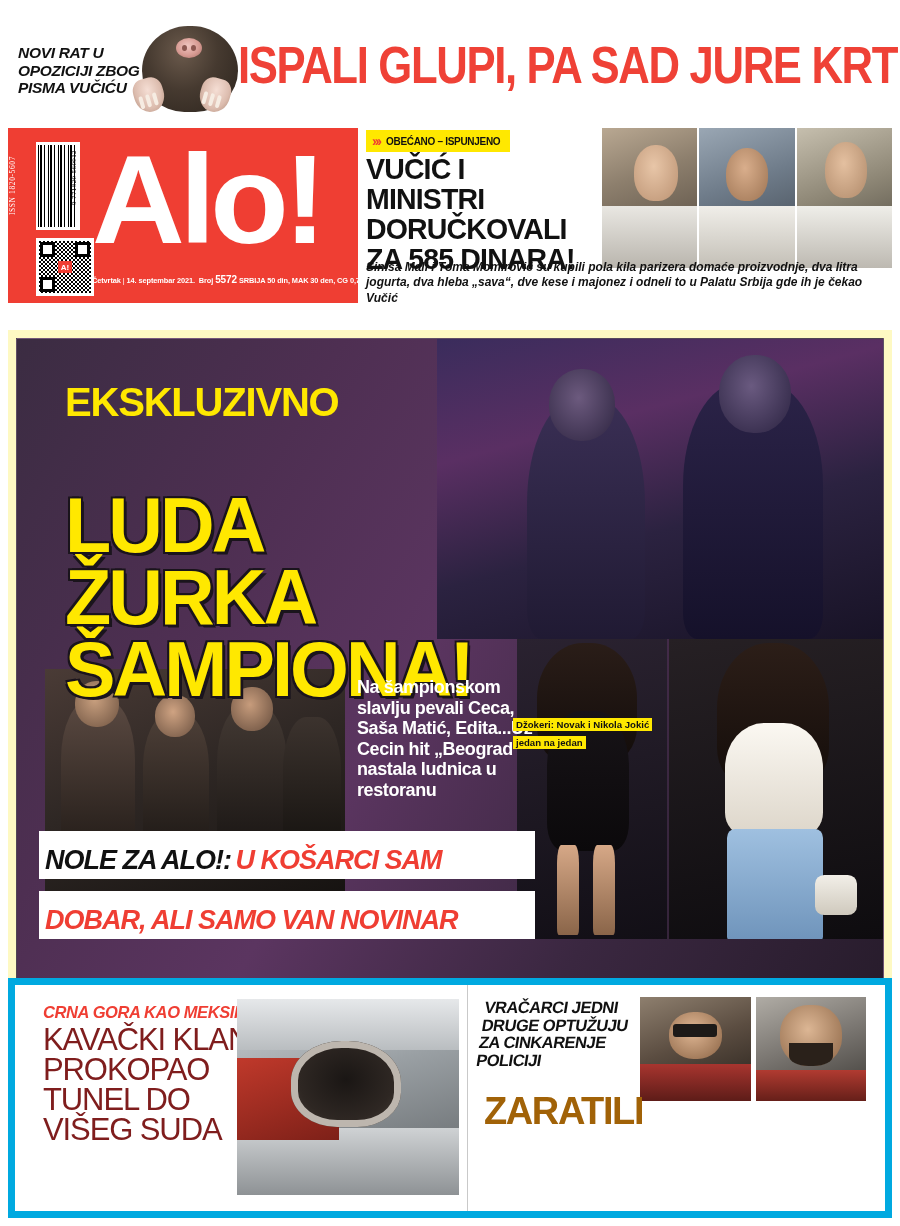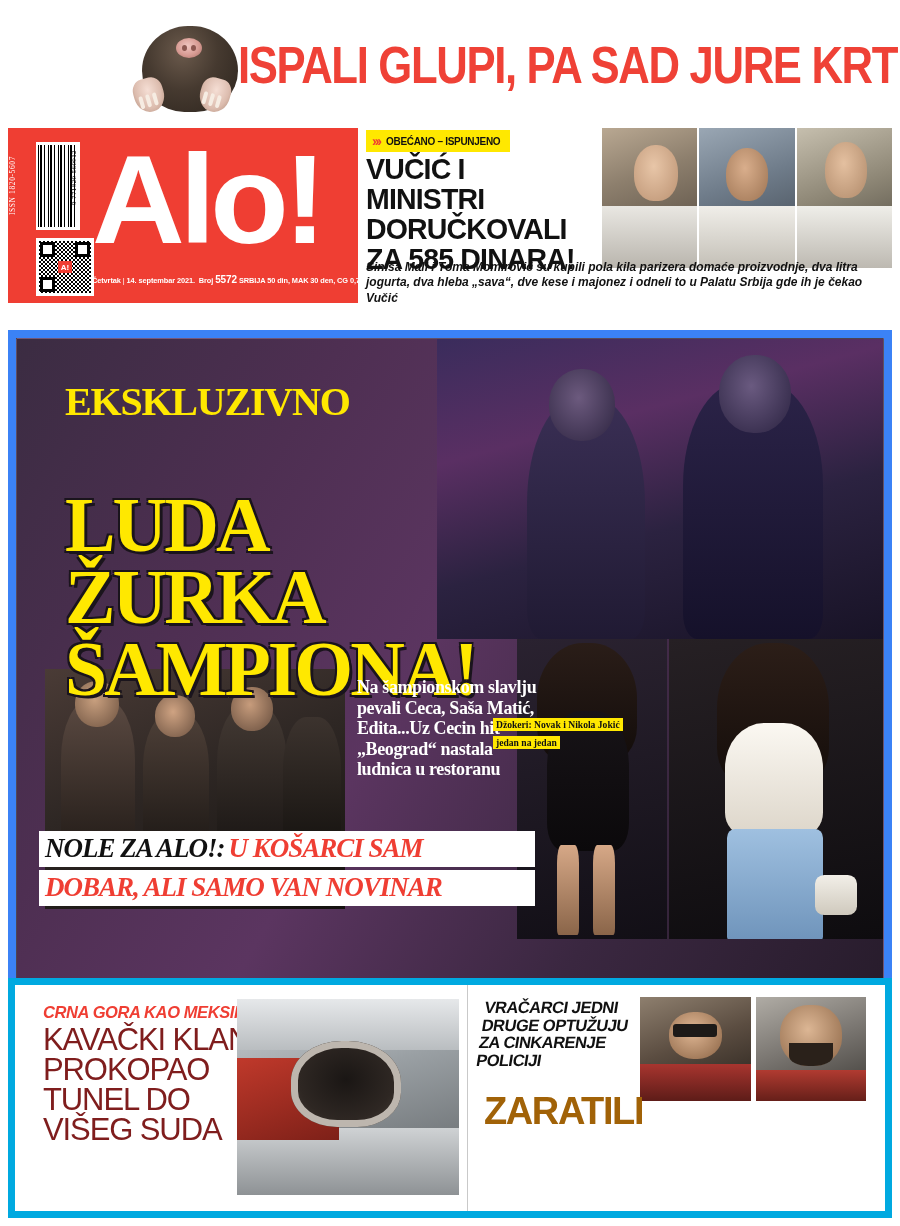--- a/index.html
+++ b/index.html
@@ -105,21 +105,21 @@
   .tph.b { background: linear-gradient(160deg,#9aa7b4 0%,#6f7c8a 40%,#3a4149 100%); }
   .tph.c { background: linear-gradient(160deg,#c6bfae 0%,#8e8776 45%,#433f36 100%); }
   .face { position: absolute; border-radius: 48% 48% 44% 44%; }
   .shirt { position: absolute; bottom: 0; left: 0; right: 0; height: 44%; }
   .teaser-caption {
     position: absolute; left: 4px; top: 132px; width: 522px;
     font-size: 12px; font-style: italic; font-weight: 700; line-height: 1.28; color: #111;
   }
 
   
-  .feature { position: absolute; left: 8px; top: 330px; width: 884px; height: 782px; background: #3b82f6; padding: 8px; font-family: Liberation Serif, serif; }
+  .feature { position: absolute; left: 8px; top: 330px; width: 884px; height: 782px; background: #fef9c3; padding: 8px; }
   .feature-inner { position: relative; width: 100%; height: 100%; overflow: hidden;
     background: linear-gradient(120deg,#3b2c42 0%,#4e2f52 25%,#5b3560 45%,#3a2740 70%,#241a28 100%);
     border: 1px solid rgba(255,255,255,0.18);
   }
   .club-lights { position:absolute; inset:0; }
   .glow { position:absolute; border-radius:50%; filter: blur(7px); }
 
   .fs-photo { position: absolute; overflow: hidden; }
   .fs-photo.jokers { left: 420px; top: 0; width: 448px; height: 300px;
     background: linear-gradient(165deg,#3a2c5c 0%,#5a2f63 30%,#2b2240 60%,#181326 100%); }
@@ -140,32 +140,32 @@
     font-weight: 900; font-size: 20.5px; line-height: 22px; letter-spacing: -0.5px; text-transform: uppercase;
   }
   .big-head {
     position: absolute; left: 48px; top: 150px; width: 470px;
     color: #ffe800; font-weight: 900; font-size: 78px; line-height: 72px;
     letter-spacing: -3px; text-transform: uppercase;
     transform: scaleX(0.97); transform-origin: left top;
     text-shadow: 3px 3px 0 #1a141c, -2px -2px 0 #1a141c, 2px -2px 0 #1a141c, -2px 2px 0 #1a141c;
   }
   .jokers-cap {
-    position: absolute; left: 476px; top: 375px; width: 140px; z-index: 6;
+    position: absolute; left: 496px; top: 375px; width: 140px; z-index: 6;
   }
   .jokers-cap span {
     background: #ffe800; color: #111; font-weight: 900; font-size: 9.6px; line-height: 13px;
     box-decoration-break: clone; -webkit-box-decoration-break: clone; padding: 1px 3px;
   }
   .mid-text {
     position: absolute; left: 340px; top: 338px; width: 185px; z-index: 5;
     color: #fff; font-weight: 900; font-size: 18px; line-height: 20.5px; letter-spacing: -0.4px;
   }
   .quote-wrap { position: absolute; left: 22px; top: 492px; width: 496px; z-index: 7; }
-  .qline { background: #fff; padding: 2px 6px 3px 6px; margin-bottom: 3px; white-space: nowrap; }
+  .qline { background: #fff; padding: 14px 6px 3px 6px; margin-bottom: 12px; white-space: nowrap; }
   .qline .blk { color: #111; font-weight: 900; font-style: italic; font-size: 27px; letter-spacing: -1px; }
   .qline .red { color: #ef3e33; font-weight: 900; font-style: italic; font-size: 27px; letter-spacing: -1px; }
 
   
   .bottom { position: absolute; left: 8px; top: 978px; width: 884px; height: 240px; background: #00a9e0; padding: 7px; }
   .bottom-inner { position: relative; width: 100%; height: 100%; background: #fff; display: flex; }
   .bcol { position: relative; height: 100%; }
   .bcol.left { width: 452px; }
   .bcol.right { width: 414px; border-left: 1px solid #c9c9c9; }
   .b-kicker { position: absolute; left: 28px; top: 18px; color: #ef3e33;
@@ -186,20 +186,21 @@
   .mug.b { background: linear-gradient(160deg,#b0aca5 0%,#7b7772 45%,#3b3834 100%); }
   .b-head-right { position: absolute; left: 16px; top: 108px; width: 396px;
     color: #a16207; font-weight: 900; font-size: 38px; line-height: 37px; letter-spacing: -1.4px; text-transform: uppercase; }
 </style>
 </head>
 <body>
 
 <div class="page">
 
   <div class="topstrip">
+    <div class="top-kicker">NOVI RAT U OPOZICIJI ZBOG PISMA VUČIĆU</div>
 
     <div class="mole-wrap">
       <div class="mole-body"></div>
       <div class="mole-snout"></div>
       <div class="mole-nostril l"></div>
       <div class="mole-nostril r"></div>
       <div class="mole-paw l">
         <div class="mole-claw" style="left:4px"></div>
         <div class="mole-claw" style="left:11px"></div>
         <div class="mole-claw" style="left:18px"></div>

